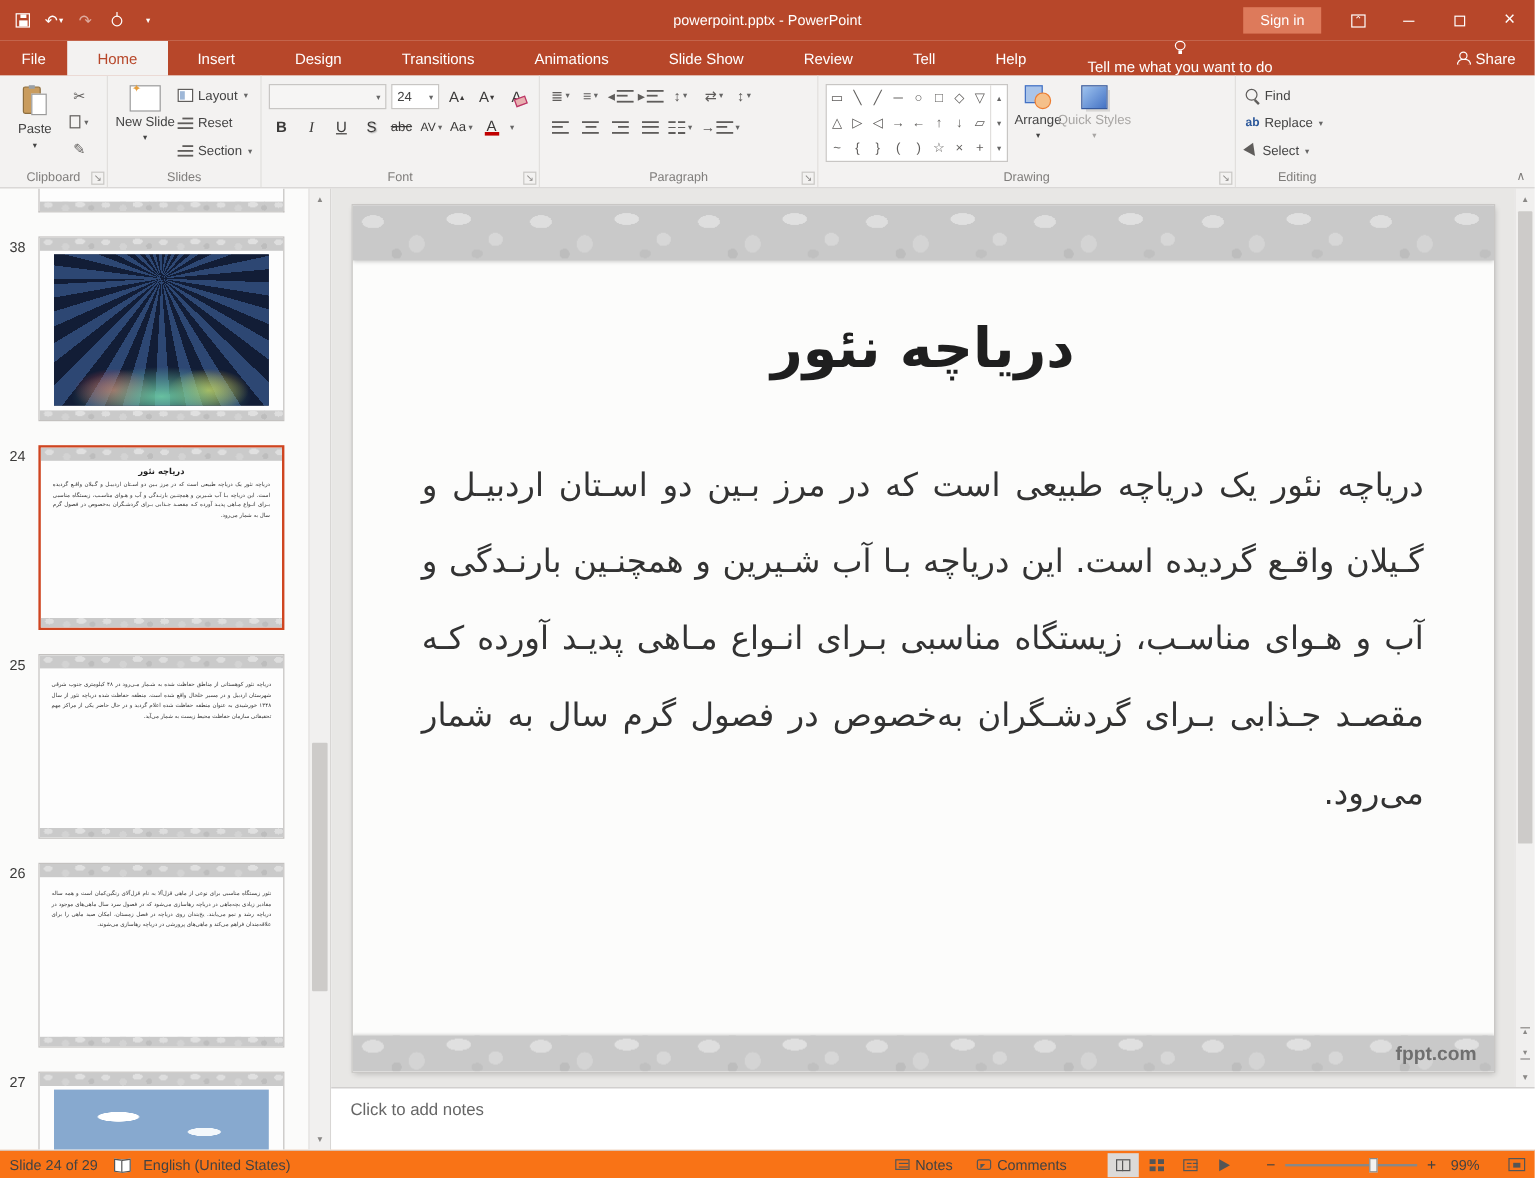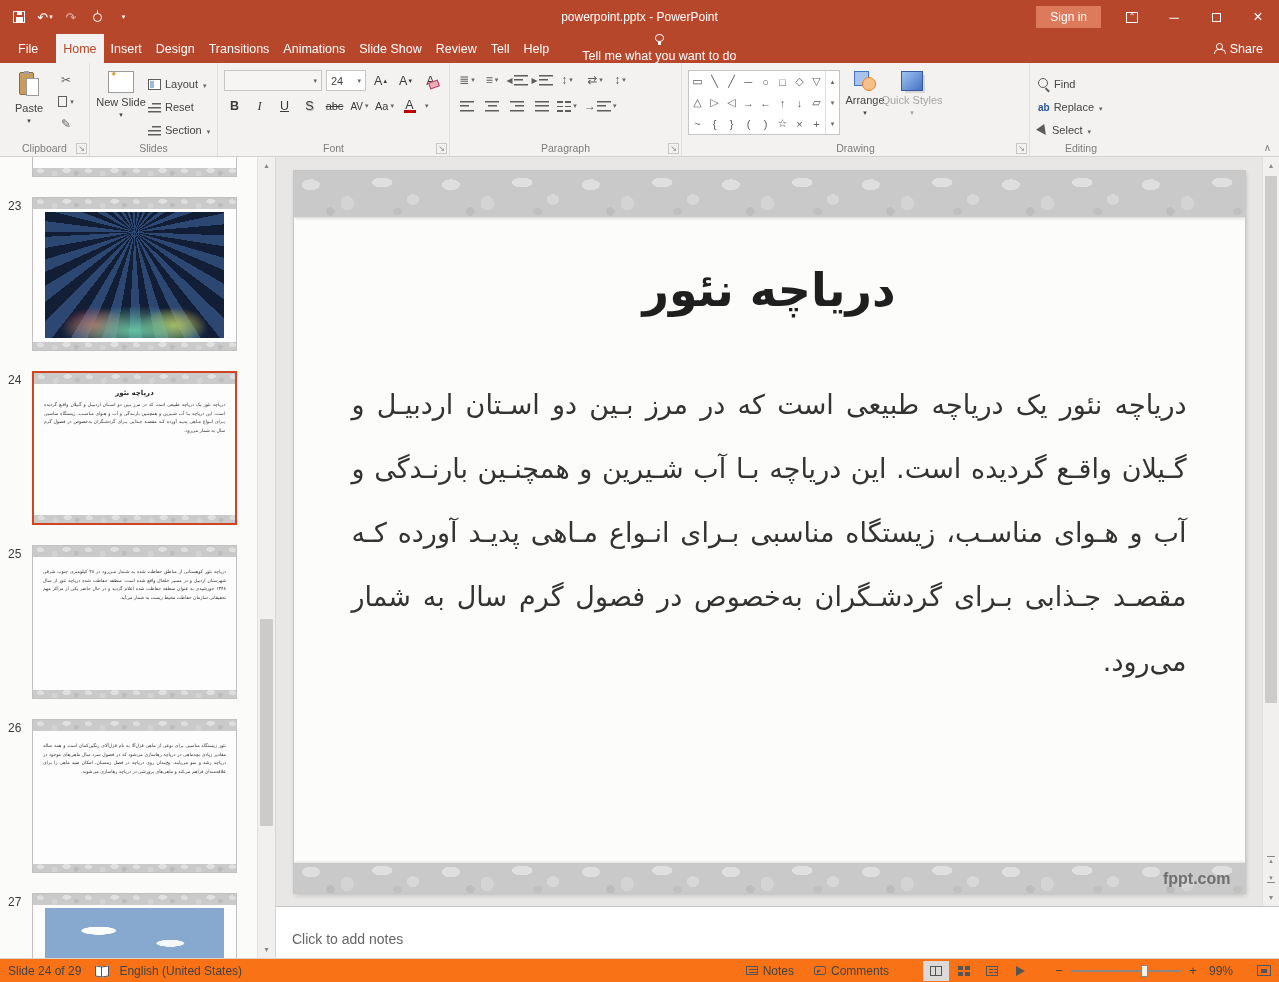--- a/index.html
+++ b/index.html
@@ -22,42 +22,42 @@
   .tb-right { margin-left:auto; display:flex; align-items:center; height:100%; }
   .signin { background:#dd7a5b; color:#fff; font-size:12px; padding:4px 14px; margin-right:10px; cursor:pointer; }
   .ic-ribbonopts { width:12px; height:11px; border:1px solid #fff; display:flex; align-items:flex-start; justify-content:center; font-size:8px; line-height:8px; }
   .winbtn { width:42px; height:34px; font-size:13px; }
   .ic-restore { width:9px; height:9px; border:1px solid #fff; position:relative; background:#b7472a; }
   .ic-restore::before { content:""; position:absolute; left:2px; top:-4px; width:9px; height:9px; border:1px solid #fff; z-index:-1; }
   .close { font-size:16px; }
 
   
   .tabsrow { height:29px; background:#b7472a; display:flex; align-items:stretch; color:#fff; font-size:12.5px; }
-  .tab { display:flex; align-items:center; padding:0 7px; cursor:pointer; white-space:nowrap; }
+  .tab { display:flex; align-items:center; padding:0 25px; cursor:pointer; white-space:nowrap; }
   .tab.file { padding:0 18px; }
   .tab.active { background:#f3f2f1; color:#b7472a; }
   .tellme { display:flex; align-items:center; gap:7px; margin-left:26px; cursor:text;flex-direction:column; }
   .bulb { width:9px; height:9px; border:1px solid #fff; border-radius:50%; position:relative; }
   .bulb::after { content:""; position:absolute; left:2px; bottom:-4px; width:3px; height:3px; background:#fff; }
   .share { margin-left:auto; display:flex; align-items:center; gap:6px; padding:0 16px; cursor:pointer; }
   .person { width:10px; height:11px; position:relative; }
   .person::before { content:""; position:absolute; left:2.5px; top:0; width:5px; height:5px; border:1px solid #fff; border-radius:50%; }
   .person::after { content:""; position:absolute; left:0; bottom:0; width:10px; height:4px; border:1px solid #fff; border-bottom:none; border-radius:5px 5px 0 0; }
 
   
   .ribbon { height:94px; background:#f3f2f1; border-bottom:1px solid #d4d2d0; display:flex; position:relative; font-size:11px; color:#444; }
   .rgroup { position:relative; border-right:1px solid #e1dfdd; padding:4px 4px 16px 6px; display:flex; align-items:flex-start; }
   .rg-label { position:absolute; bottom:2px; left:0; right:0; text-align:center; font-size:10.5px; color:#7f7d7b; }
   .launcher { position:absolute; right:2px; bottom:2px; font-size:8px; color:#8a8886; width:11px; height:11px; border:1px solid #c9c7c5; display:flex; align-items:center; justify-content:center; cursor:pointer; }
   .bigbtn { display:flex; flex-direction:column; align-items:center; justify-content:flex-start; width:46px; height:72px; padding-top:4px; cursor:pointer; gap:3px; }
   .bb-label { font-size:11px; color:#444; text-align:center; line-height:12px; }
   .bb-chev { font-size:7px; color:#444; }
   .minicol { display:flex; flex-direction:column; gap:1px; margin-left:2px; padding-top:2px; }
   .mini { height:21px; min-width:24px; display:flex; align-items:center; justify-content:center; gap:2px; font-size:12px; color:#5f5d5b; cursor:pointer; }
-  .mrow { height:21px; display:flex; align-items:flex-end; gap:4px; font-size:11px; color:#444; cursor:pointer; white-space:nowrap; }
+  .mrow { height:21px; display:flex; align-items:center; gap:4px; font-size:11px; color:#444; cursor:pointer; white-space:nowrap; }
 
   .paste-ic { position:relative; width:22px; height:28px; }
   .pc-board { position:absolute; left:1px; top:1px; width:15px; height:23px; background:#c99c5e; border:1px solid #8d6e3f; border-radius:2px; }
   .pc-board::before { content:""; position:absolute; left:4px; top:-2px; width:5px; height:3px; background:#9aa0a6; }
   .pc-page { position:absolute; left:8px; top:7px; width:13px; height:18px; background:#fff; border:1px solid #9a9a9a; }
   .ic-copy { width:9px; height:11px; border:1px solid #5f5d5b; position:relative; background:#f3f2f1; }
   .ic-copy::before { content:""; position:absolute; left:2px; top:-3px; width:9px; height:11px; border:1px solid #5f5d5b; z-index:-1; }
 
   .ic-newslide { width:26px; height:22px; background:#fff; border:1px solid #9a9a9a; position:relative; }
   .ic-newslide::after { content:"✦"; position:absolute; left:1px; top:-3px; color:#e59e3c; font-size:9px; }
@@ -187,21 +187,21 @@
   .damask.bot { bottom:0; height:30px; background-size:140px 30px; box-shadow:0 -1px 2px rgba(0,0,0,.12); }
   .slide-title { margin-top:92px; text-align:center; font-size:46px; font-weight:bold; color:#1f1f1f; direction:rtl; }
   .slide-body { margin:56px 58px 0; direction:rtl; text-align:justify; font-size:27px; line-height:2.38; color:#333; font-weight:500; }
   .watermark { position:absolute; right:14px; bottom:5px; font-size:16px; font-weight:bold; color:#6f6f6f; z-index:2; }
 
   .v-scroll { width:17px; background:#f1f0ef; border-left:1px solid #e3e1df; display:flex; flex-direction:column; align-items:center; }
   .vthumb { top:2px; height:78%; }
   .navbtn { height:20px; width:100%; display:flex; flex-direction:column; align-items:center; justify-content:center; font-size:7px; line-height:6px; color:#8a8886; cursor:pointer; }
   .navbtn .bar { width:8px; height:1px; background:#8a8886; margin:1px 0; }
 
-  .notesbar { height:52px; background:#fff; border-top:1px solid #c6c4c2; padding:24px 16px; font-size:14px; color:#666; }
+  .notesbar { height:52px; background:#fff; border-top:1px solid #c6c4c2; padding:9px 16px; font-size:14px; color:#666; }
 
   
   .statusbar { height:24px; background:#f97316; border-top:1px solid #d6d4d2; display:flex; align-items:center; padding:0 8px; font-size:12px; color:#424242; }
   .sb-item { display:flex; align-items:center; gap:5px; cursor:pointer; white-space:nowrap; }
   .ic-book { width:14px; height:10px; position:relative; margin:0 10px 0 14px; }
   .ic-book::before { content:""; position:absolute; left:0; top:0; width:6px; height:9px; border:1px solid #555; transform:skewY(8deg); background:#fff; }
   .ic-book::after { content:""; position:absolute; right:0; top:0; width:6px; height:9px; border:1px solid #555; transform:skewY(-8deg); background:#fff; }
   .sb-right { margin-left:auto; display:flex; align-items:center; }
   .ic-notes { width:12px; height:9px; border:1px solid #555; background:
       linear-gradient(#555,#555) 2px 2px/8px 1px no-repeat,
@@ -533,21 +533,21 @@
     <div class="thumbpanel">
 
       <div class="thumb sliver">
         <span class="tnum"></span>
         <div class="tframe half">
             <div class="tdam bot"></div>
           </div>
       </div>
 
       <div class="thumb">
-        <span class="tnum">23</span>
+        <span class="tnum">38</span>
         <div class="tframe">
           <div class="tdam top"></div>
           <div class="tent"></div>
           <div class="tdam bot"></div>
         </div>
       </div>
 
       <div class="thumb">
         <span class="tnum">24</span>
         <div class="tframe selected">

